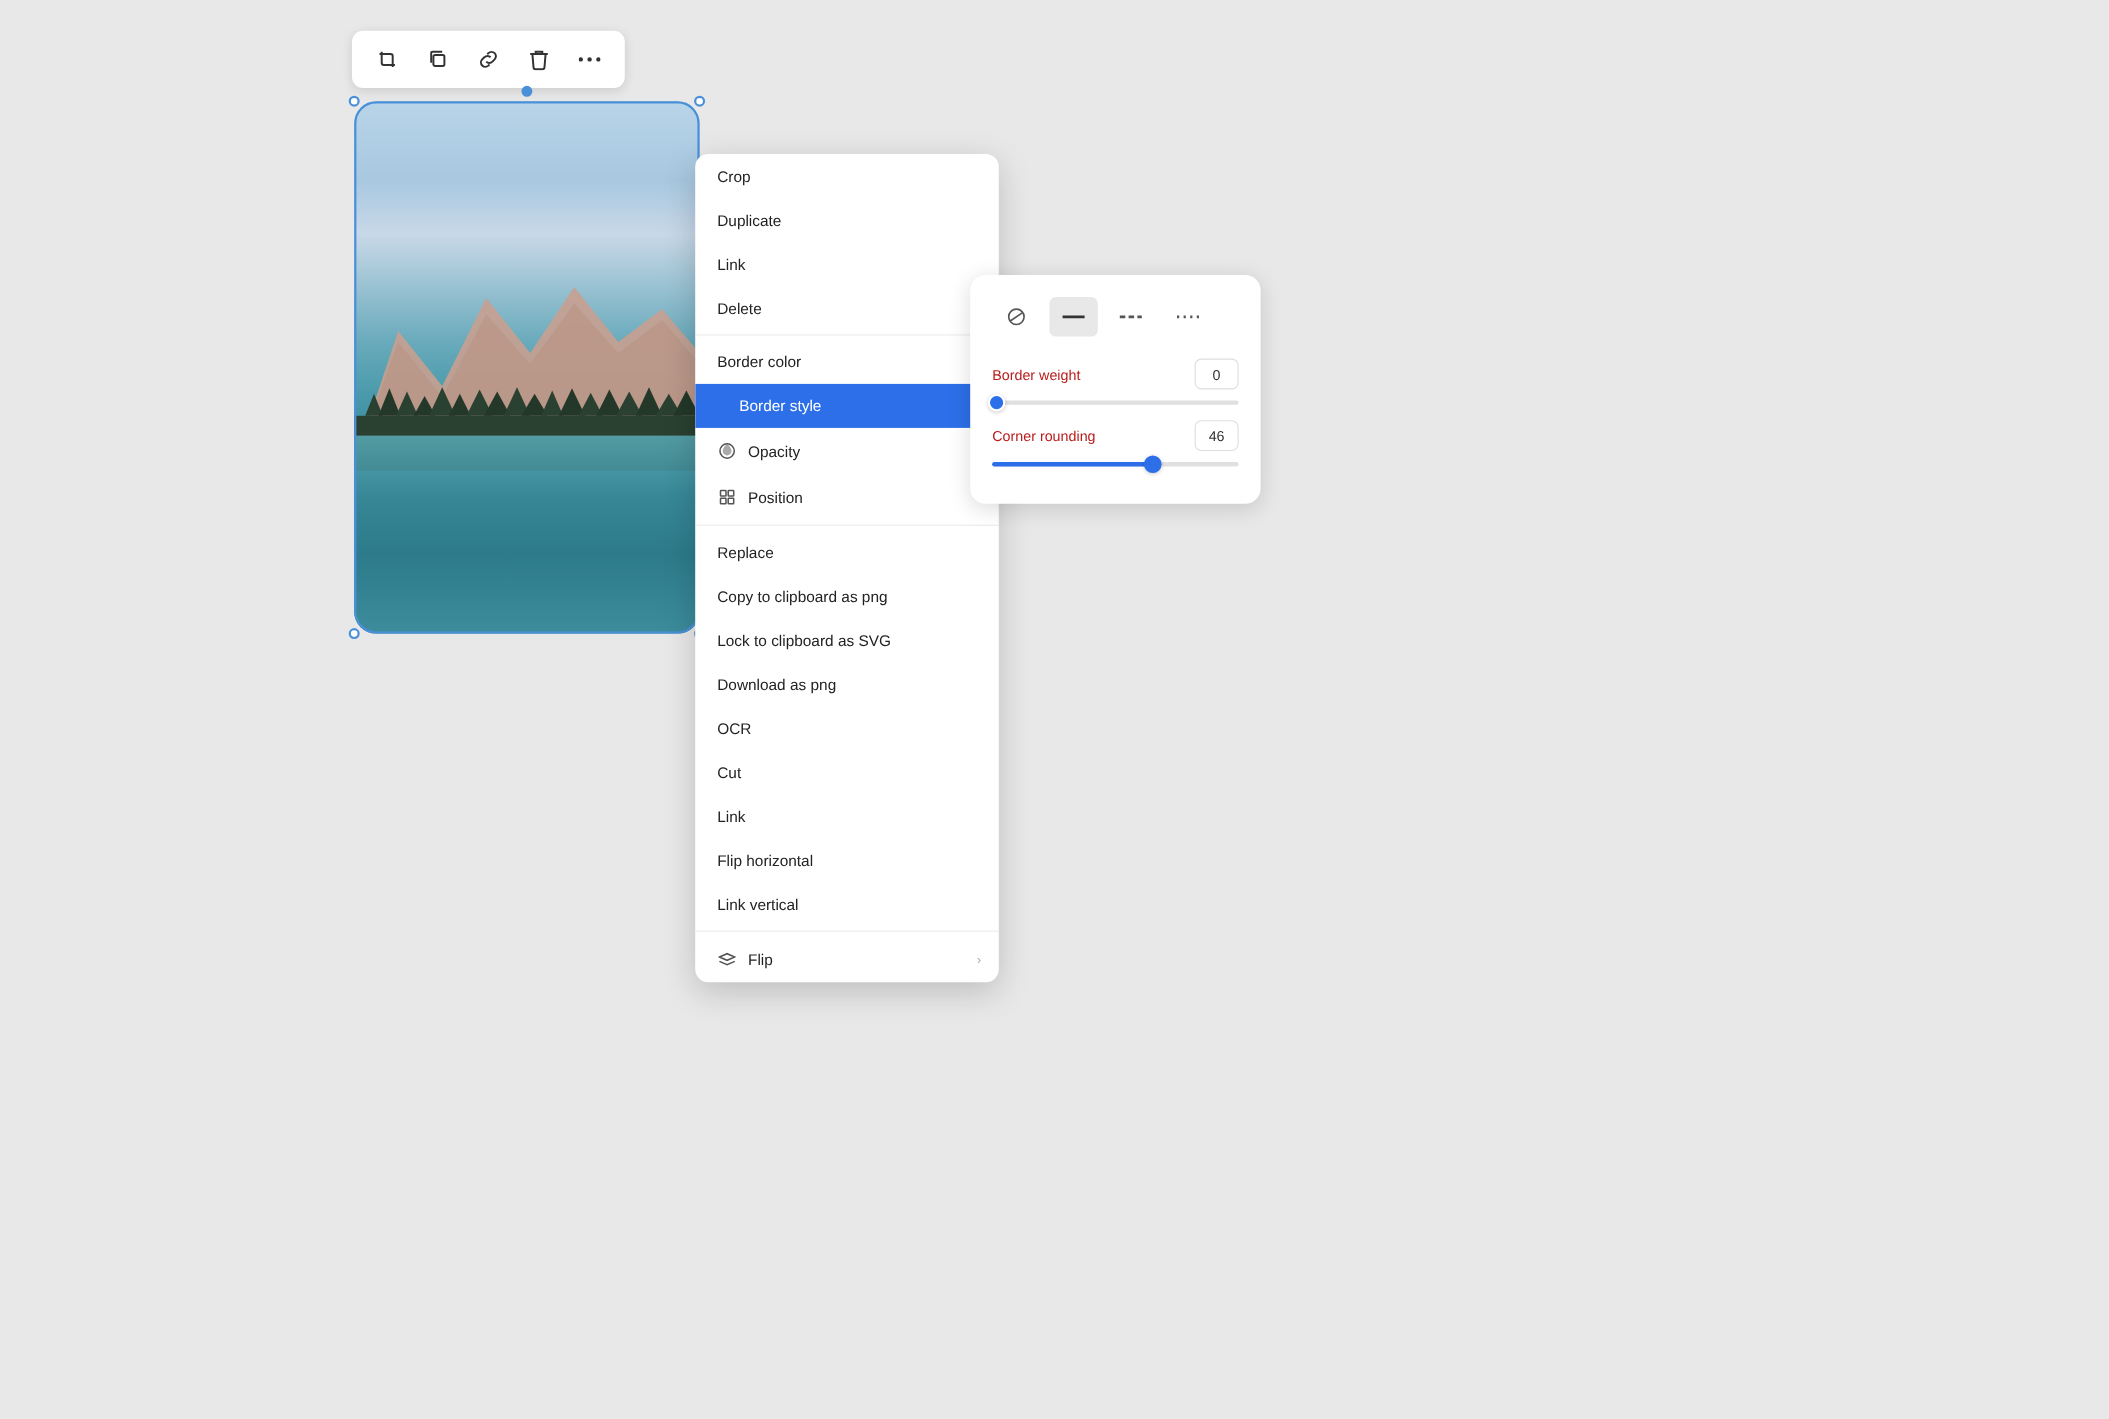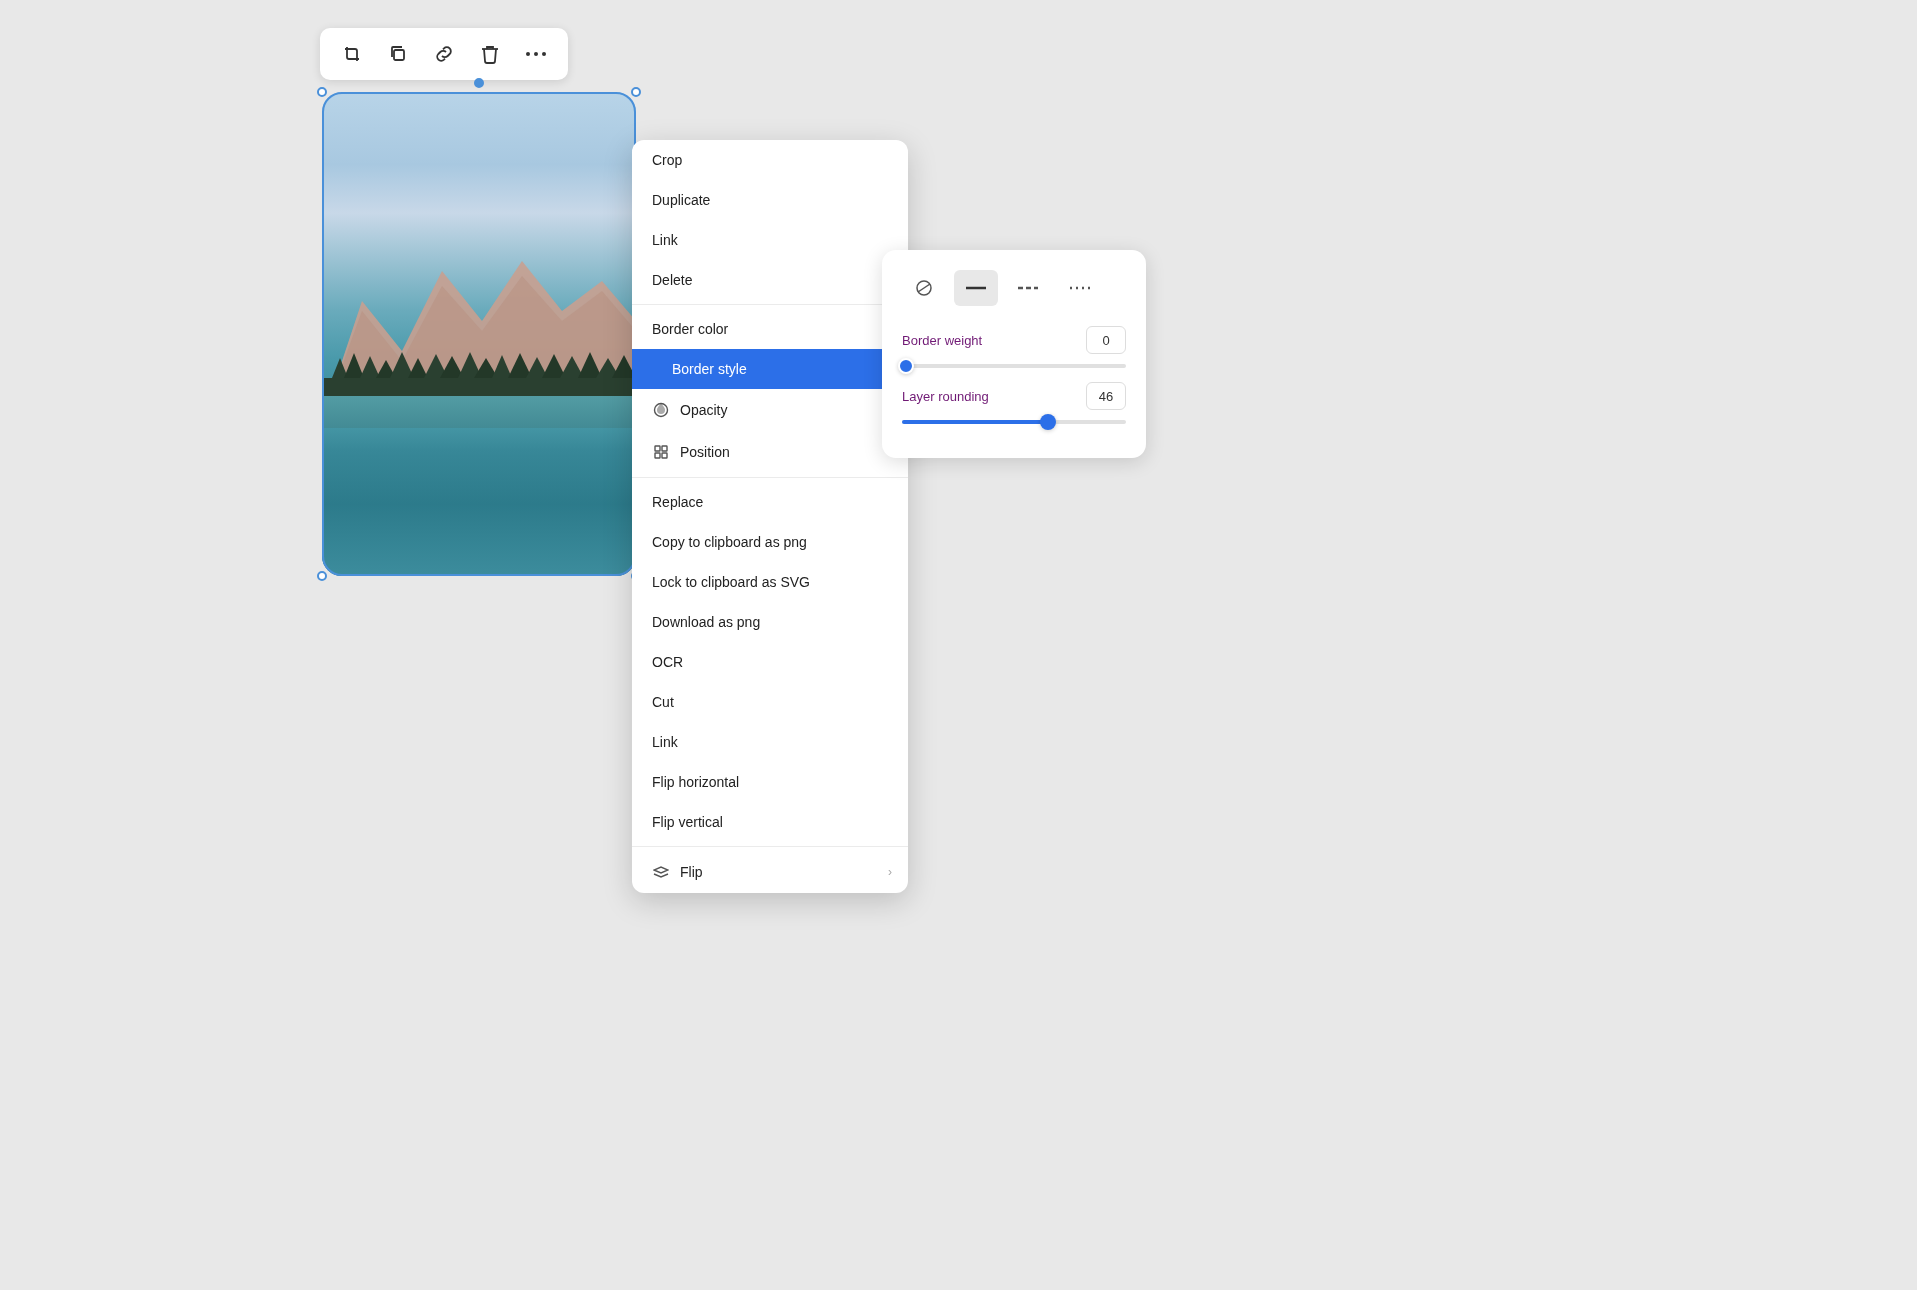--- a/index.html
+++ b/index.html
@@ -192,21 +192,21 @@
     .style-btn svg { width: 28px; height: 20px; }
 
     .panel-row {
       display: flex;
       align-items: center;
       justify-content: space-between;
       margin-bottom: 10px;
     }
     .panel-label {
       font-size: 13px;
-      color: #701a75;
+      color: #b91c1c;
       font-weight: 400;
     }
     .panel-value {
       width: 40px;
       height: 28px;
       border: 1px solid #ddd;
       border-radius: 6px;
       text-align: center;
       font-size: 13px;
       color: #333;
@@ -415,21 +415,21 @@
   <div class="menu-item">
     <span>Link</span>
   </div>
 
 
   <div class="menu-item">
     <span>Flip horizontal</span>
   </div>
 
   <div class="menu-item">
-    <span>Flip vertical</span>
+    <span>Link vertical</span>
   </div>
 
   <div class="menu-separator"></div>
 
   <div class="menu-item">
     <span class="menu-icon">
       <svg width="16" height="16" viewBox="0 0 16 16" fill="none" stroke="#555" stroke-width="1.4">
         <path d="M1 6l7 3 7-3-7-3-7 3z"></path>
         <path d="M1 10l7 3 7-3"></path>
       </svg>
@@ -474,21 +474,21 @@
     <div class="panel-value">0</div>
   </div>
   <div class="slider-container">
     <div class="slider-track border-weight-track">
       <div class="slider-fill" style="width: 2%"></div>
       <div class="slider-thumb" style="left: 2%; background:#2c6fe8; border:2px solid #fff;"></div>
     </div>
   </div>
 
   <div class="panel-row">
-    <span class="panel-label">Layer rounding</span>
+    <span class="panel-label">Corner rounding</span>
     <div class="panel-value">46</div>
   </div>
   <div class="slider-container">
     <div class="slider-track corner-rounding-track">
       <div class="slider-fill" style="width: 65%"></div>
       <div class="slider-thumb" style="left: 65%"></div>
     </div>
   </div>
 </div>
 

